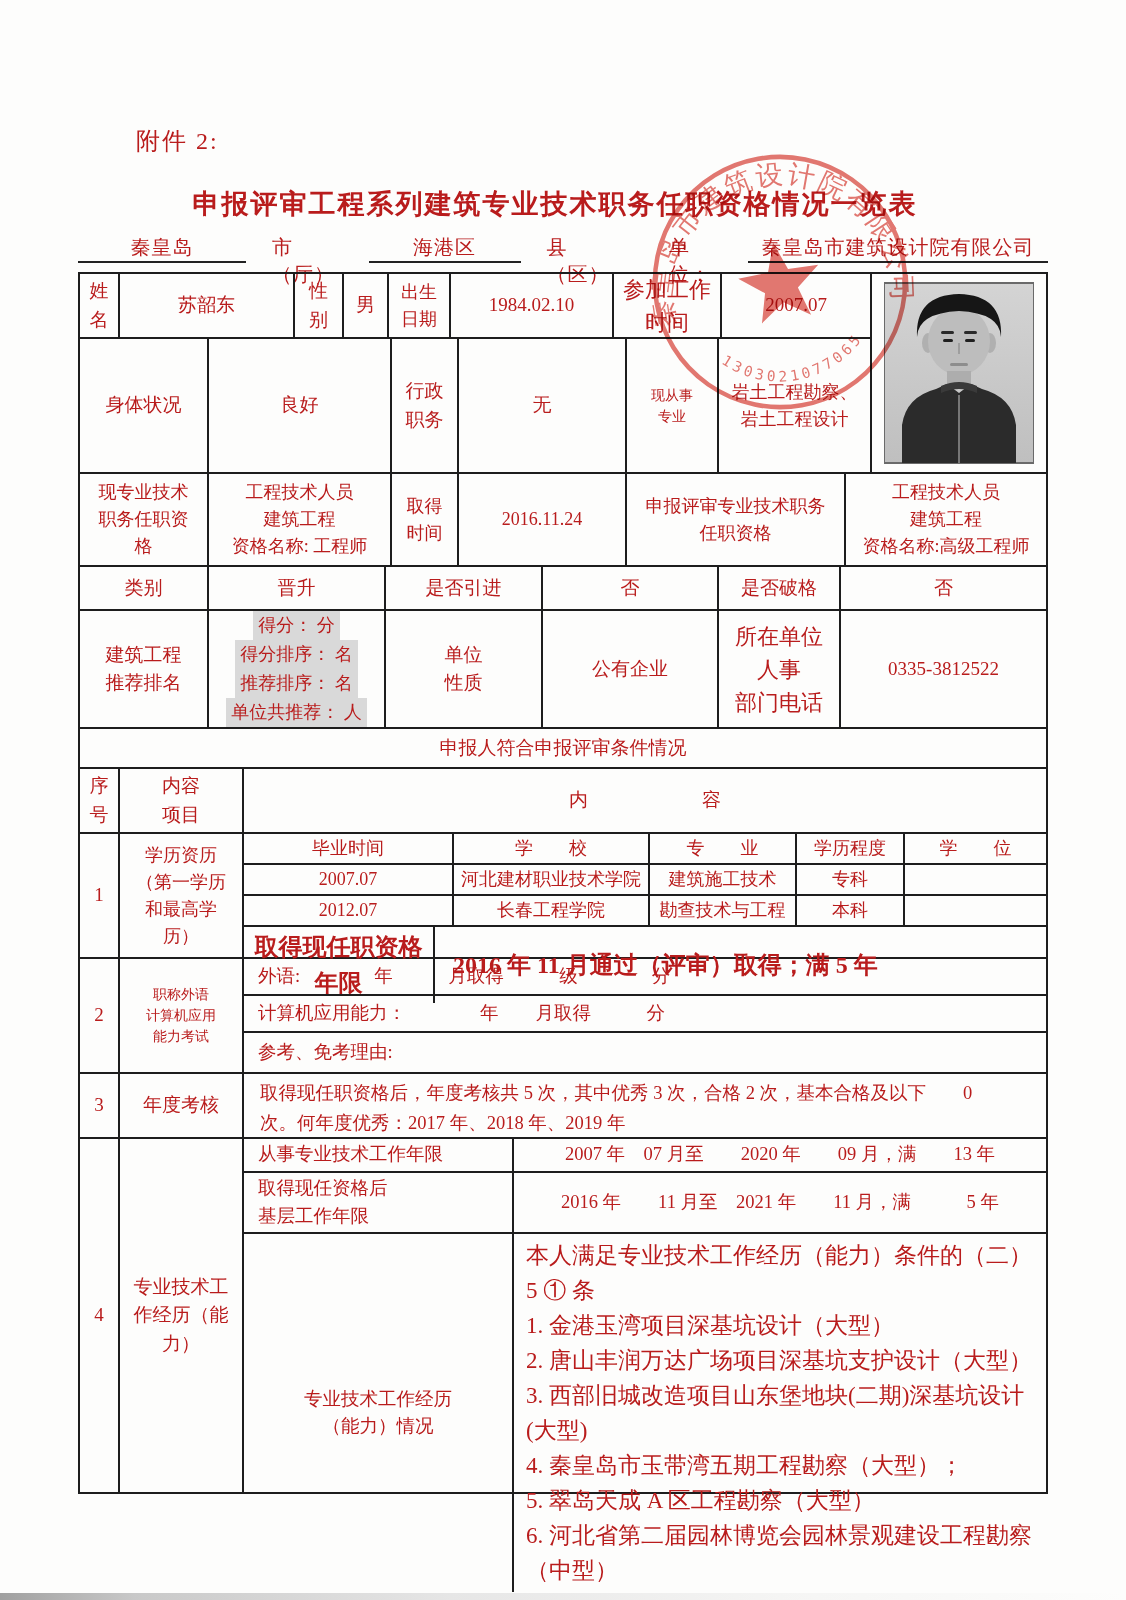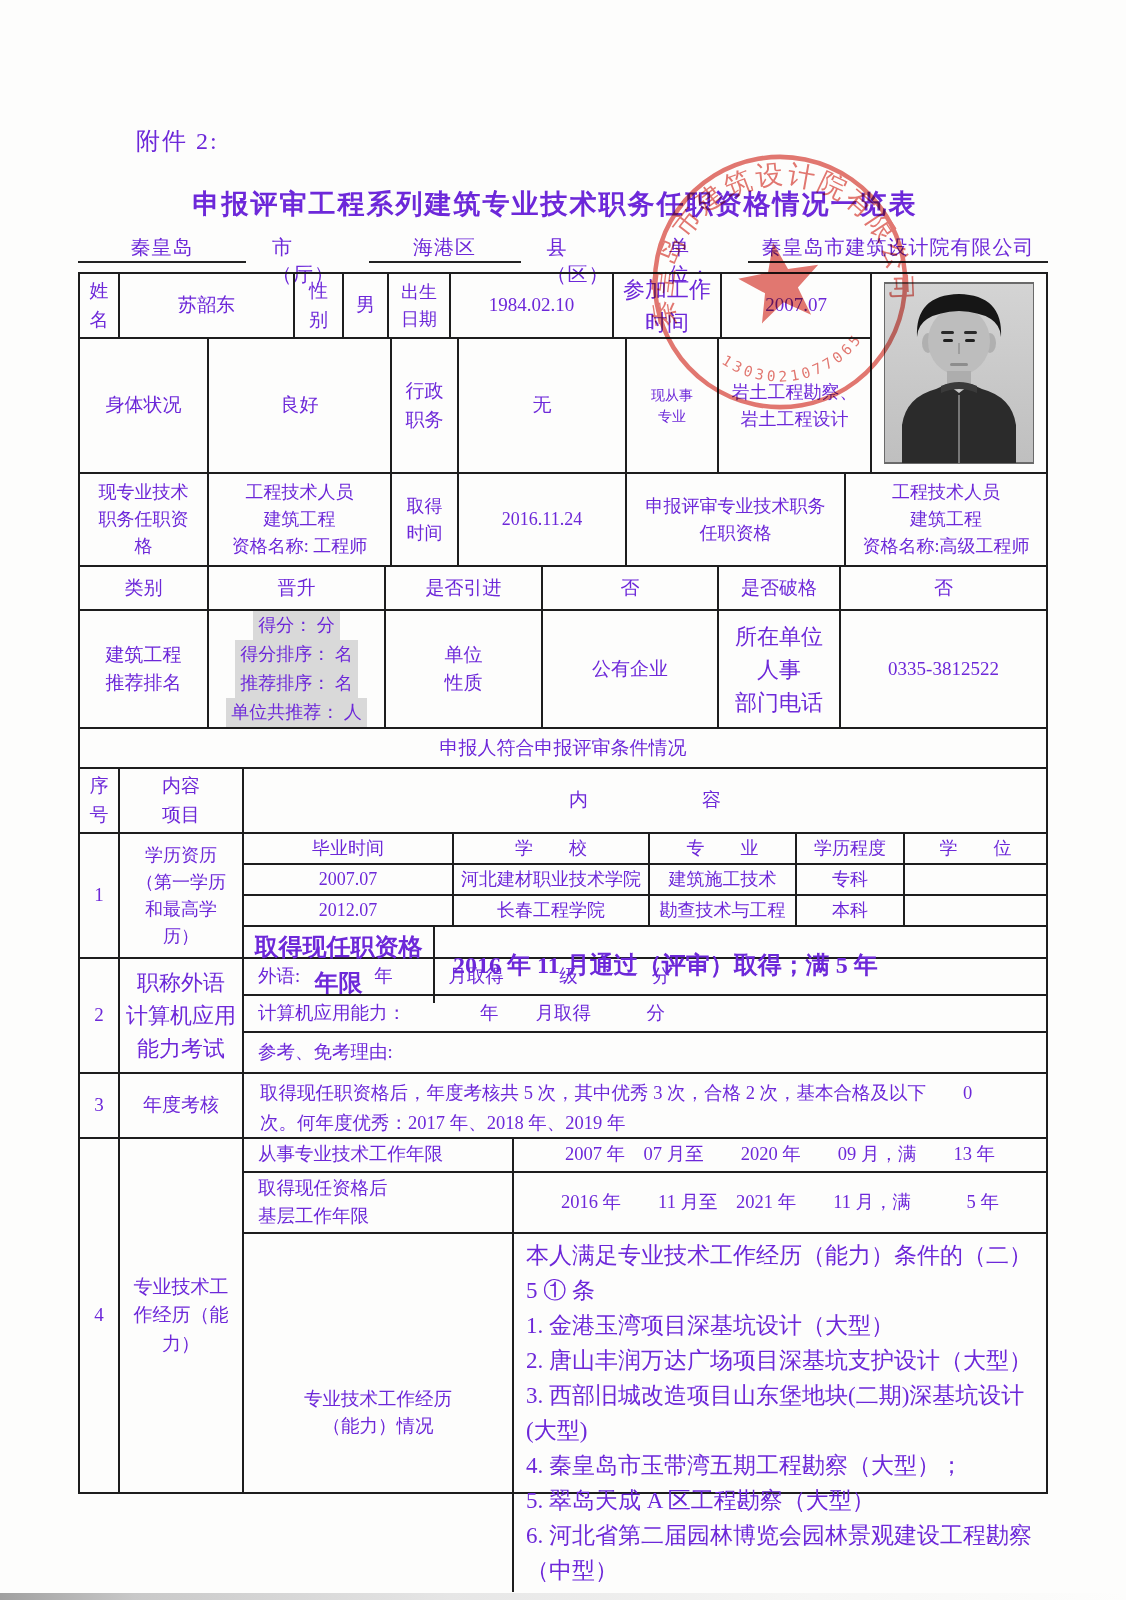--- a/index.html
+++ b/index.html
@@ -1,18 +1,18 @@
 <!DOCTYPE html>
 <html><head>
 <meta charset="utf-8">
 <style>
   html,body{margin:0;padding:0;background:#ffffff;}
   .page{
     position:relative;width:1126px;height:1600px;background:#fdfdfc;overflow:hidden;
-    font-family:"Liberation Serif","DejaVu Serif",serif;color:#6d28d9;
+    font-family:"Liberation Serif","DejaVu Serif",serif;color:#b91c1c;
   }
   .pre{white-space:pre-line;}
   
   .attachment{position:absolute;left:136px;top:125px;font-size:24px;letter-spacing:2px;}
   .title{position:absolute;left:0;top:186px;width:1110px;text-align:center;
          font-size:27px;font-weight:bold;letter-spacing:2px;}
   .region{position:absolute;left:78px;top:234px;width:970px;display:flex;
           justify-content:center;align-items:baseline;font-size:20px;letter-spacing:1px;}
   .region .u{border-bottom:2px solid #222;text-align:center;display:inline-block;}
   .u1{min-width:168px;}
@@ -243,21 +243,21 @@
         </div>
         <div class="sr edu-t">
           <div class="c">取得现任职资格年限</div>
           <div class="c left">2016 年 11 月通过（评审）取得；满 5 年</div>
         </div>
       </div>
     </div>
 
     <div class="row irow r9">
       <div class="seq">2</div>
-      <div class="ilabel pre" style="font-size:22px">职称外语
+      <div class="ilabel pre" style="font-size:14px">职称外语
 计算机应用
 能力考试</div>
       <div class="iright">
         <div class="exam-line">外语:　　　　年　　　月取得　　　级　　　　分</div>
         <div class="exam-line">计算机应用能力：　　　　年　　月取得　　　分</div>
         <div class="exam-line">参考、免考理由:</div>
       </div>
     </div>
 
     <div class="row irow r10">

